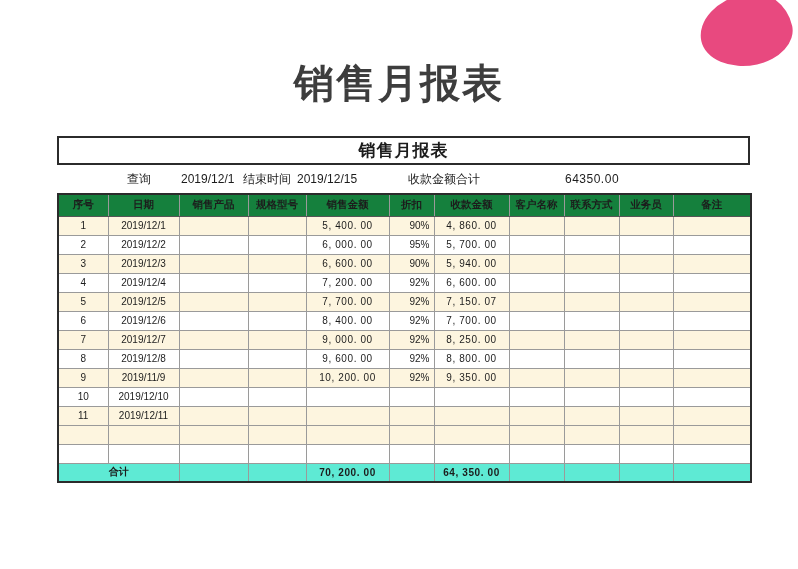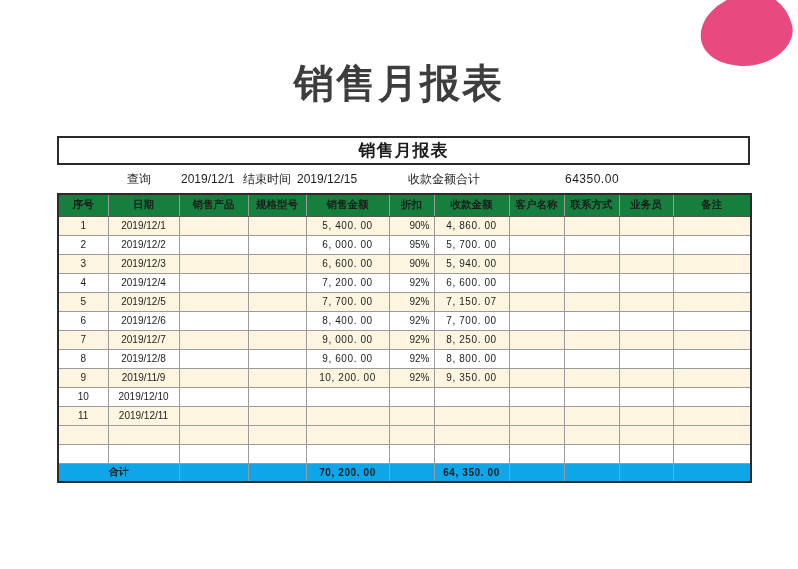--- a/index.html
+++ b/index.html
@@ -105,21 +105,21 @@
     font-weight: 700;
     text-align: center;
     background: #15803d;
     height: 22px;
     font-size: 10.5px;
     border-bottom: 1px solid #555;
   }
   tr.band-odd  td { background: #fdf5df; }
   tr.band-even td { background: #ffffff; }
   tr.total-row td {
-    background: #0ea5e9;
+    background: #5eead4;
     font-weight: 700;
   }
   td.c-idx   { text-align: center; }
   td.c-date  { text-align: center; }
   td.c-num   { text-align: center; letter-spacing: 0.6px; }
   td.c-pct   { text-align: right; }
   td.c-total-label { text-align: center; font-weight: 700; }
 </style>
 </head>
 <body>

